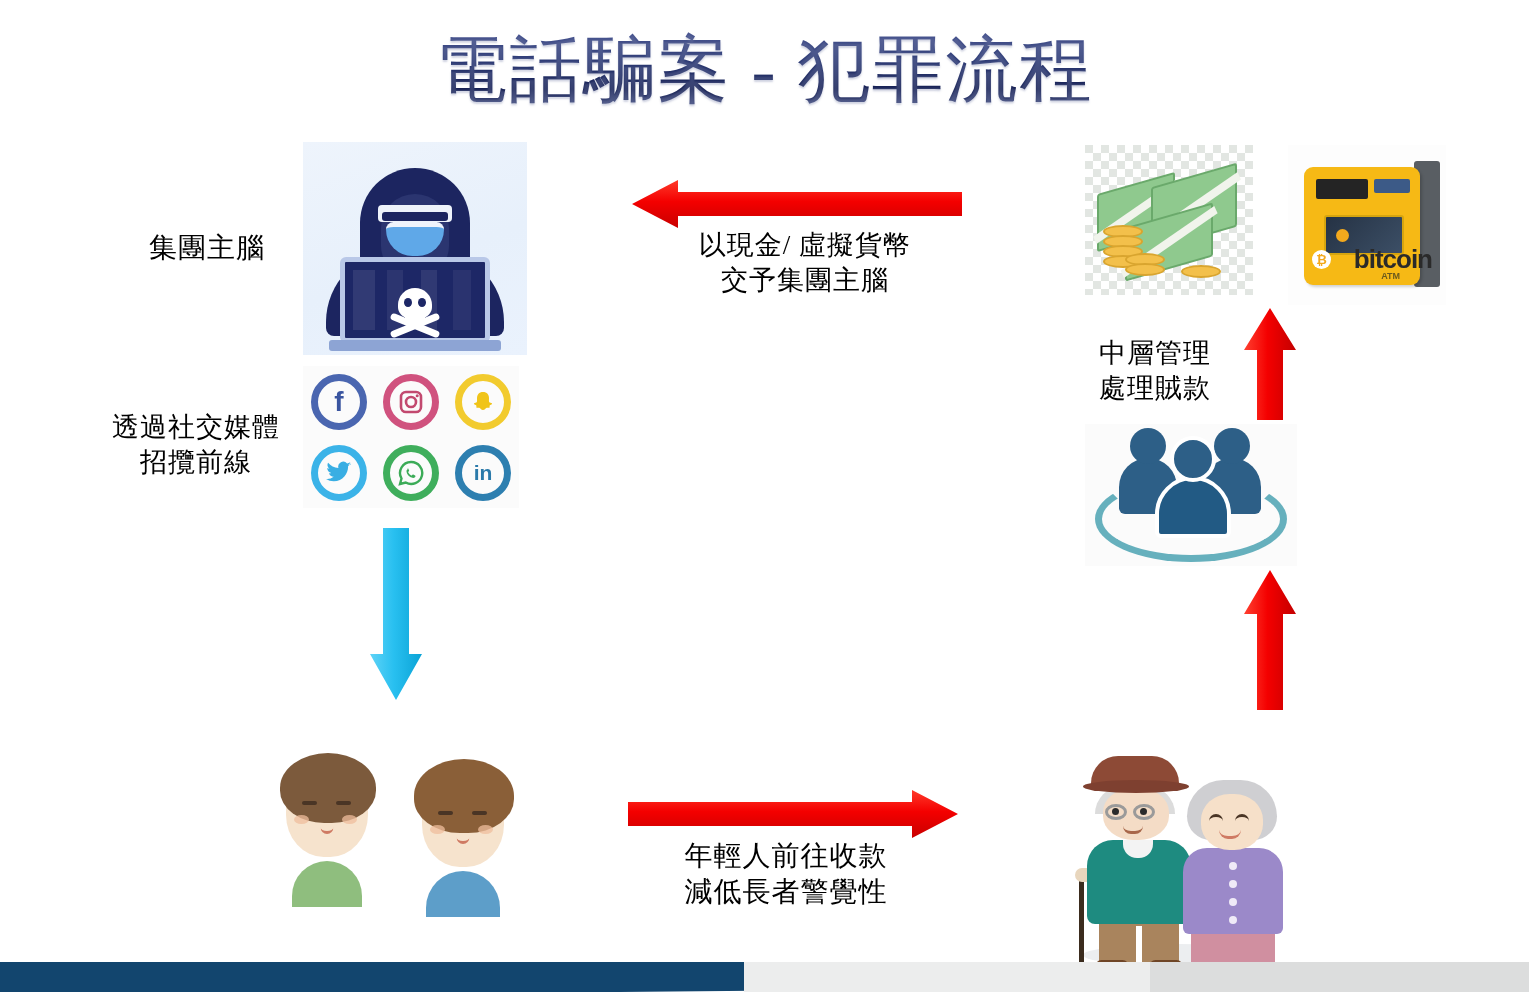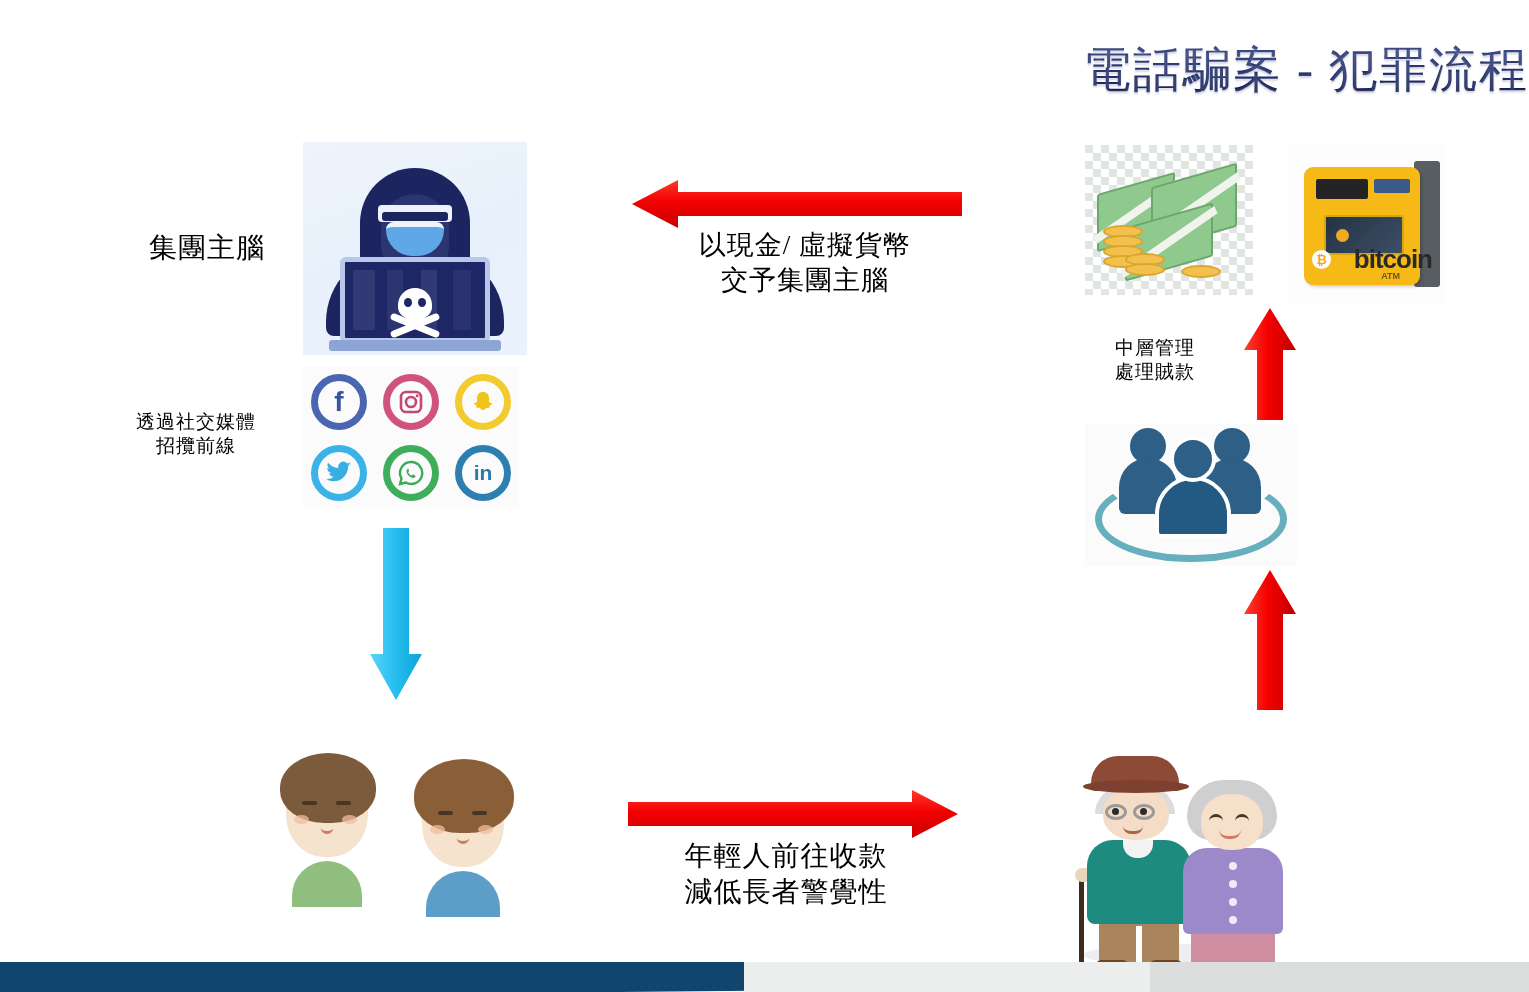--- a/index.html
+++ b/index.html
@@ -15,22 +15,22 @@
     width: 1529px;
     height: 992px;
     background: #ffffff;
   }
 
   
   #title {
     position: absolute;
     left: 0; top: 22px;
     width: 1529px;
-    text-align: right;
-    font-size: 48px;
+    text-align: center;
+    font-size: 72px;
     line-height: 96px;
     font-weight: 400;
     letter-spacing: 2px;
     color: #1b2a63;
     background: linear-gradient(180deg, #55619c 0%, #2e3c77 38%, #151f52 70%, #6f7aa8 100%);
     -webkit-background-clip: text;
     background-clip: text;
     -webkit-text-fill-color: transparent;
     text-shadow: 0 2px 2px rgba(120,130,170,0.35);
     white-space: nowrap;
@@ -42,25 +42,25 @@
     font-family: "Liberation Serif", "DejaVu Serif", serif;
     font-weight: 400;
     color: #000000;
     text-align: center;
     line-height: 1.28;
     white-space: pre-line;
     letter-spacing: 1px;
   }
 
   #cap-mastermind { left: 88px; top: 230px; width: 238px; font-size: 28px; }
-  #cap-recruit    { left: 70px; top: 410px; width: 252px; font-size: 19px; }
+  #cap-recruit    { left: 70px; top: 410px; width: 252px; font-size: 27px; }
   #cap-slogan     { left: 60px; top: 492px; width: 272px; font-size: 31px; }
   #cap-cash-up    { left: 660px; top: 228px; width: 290px; font-size: 27px; }
   #cap-allowance  { left: 430px; top: 582px; width: 250px; font-size: 28px; }
-  #cap-midmgmt    { left: 1045px; top: 336px; width: 220px; font-size: 19px; }
+  #cap-midmgmt    { left: 1045px; top: 336px; width: 220px; font-size: 27px; }
   #cap-youth-back { left: 1013px; top: 610px; width: 256px; font-size: 28px; }
   #cap-collect    { left: 650px; top: 838px; width: 272px; font-size: 28px; }
 
   
   .pic { position: absolute; overflow: hidden; }
 
   
   #pic-hacker {
     left: 303px; top: 142px; width: 224px; height: 213px;
     background: linear-gradient(160deg,#eef4fc 0%, #e7f0fb 55%, #eaf2fd 100%);

